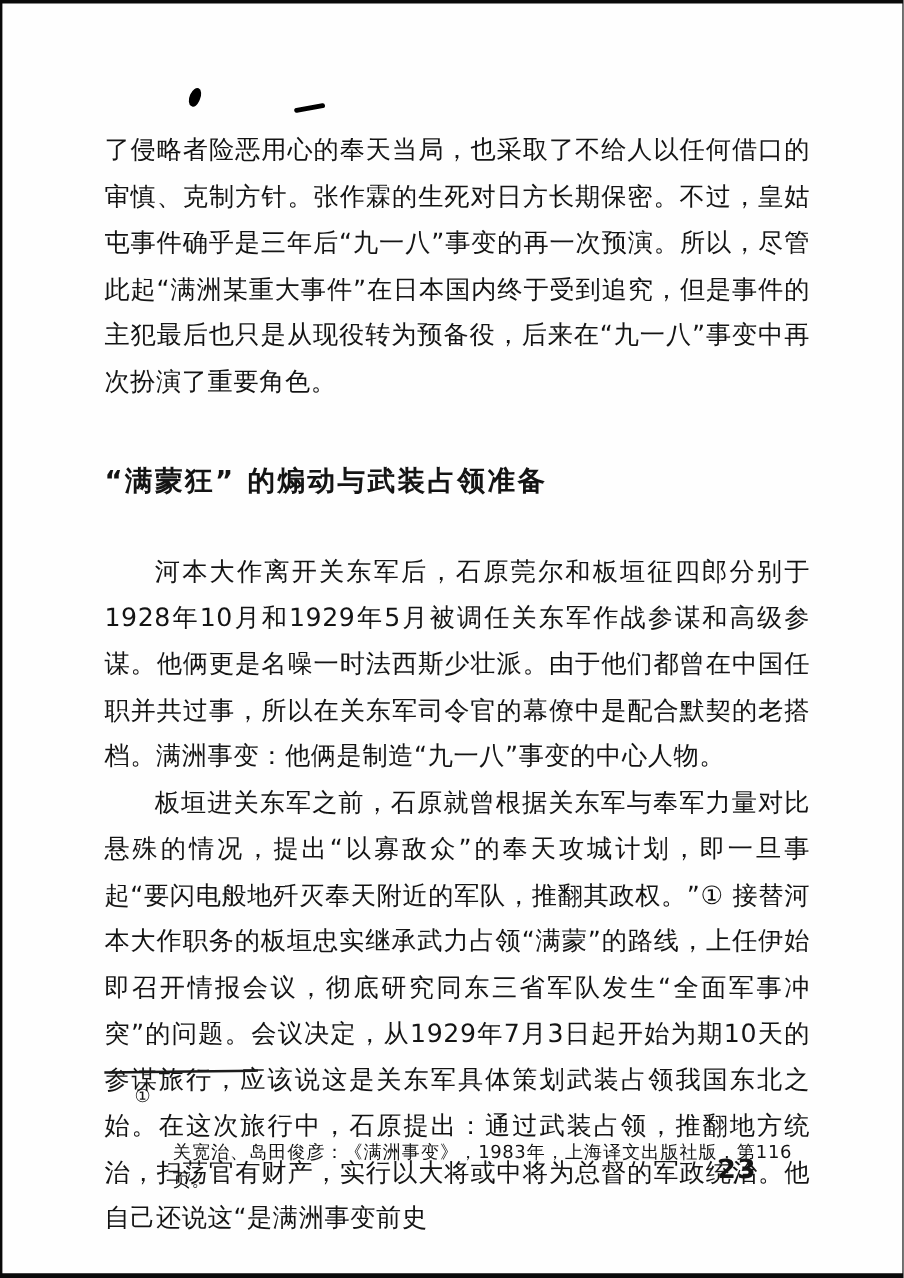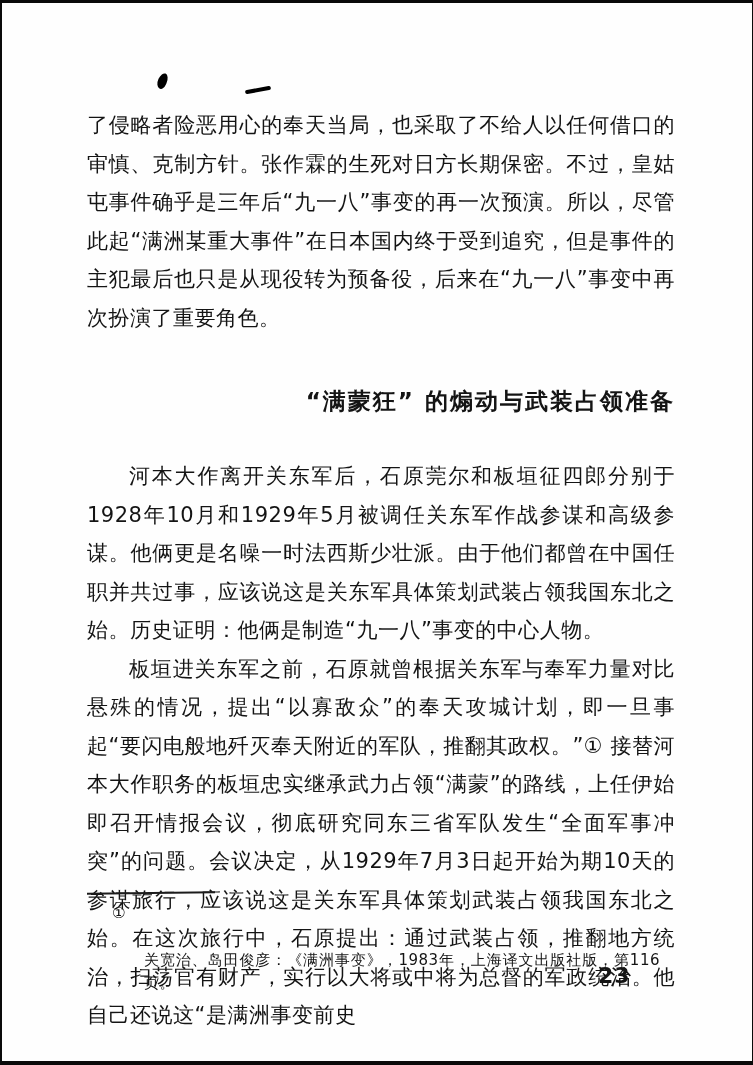--- a/index.html
+++ b/index.html
@@ -19,21 +19,21 @@
     position:absolute;
     left:85px;top:103px;width:588px;
     text-align:justify;
     font-size:21px;
     line-height:38.5px;
     letter-spacing:0.5px;
   }
   .text-col p{margin:0;}
   .para-indent{text-indent:2em;}
   .section-heading{
-    text-align:right;
+    text-align:left;
     font-weight:bold;
     font-size:23px;
     letter-spacing:2px;
     margin:49px 0 41px 0;
     line-height:30px;
   }
   .fn-rule{
     position:absolute;
     left:85px;top:889px;
     width:128px;height:2px;
@@ -82,21 +82,21 @@
 <div class="page">
 
   <div class="ink-blot"></div>
   <div class="ink-dash"></div>
 
   <div class="text-col">
     <p>了侵略者险恶用心的奉天当局，也采取了不给人以任何借口的审慎、克制方针。张作霖的生死对日方长期保密。不过，皇姑屯事件确乎是三年后“九一八”事变的再一次预演。所以，尽管此起“满洲某重大事件”在日本国内终于受到追究，但是事件的主犯最后也只是从现役转为预备役，后来在“九一八”事变中再次扮演了重要角色。</p>
 
     <h2 class="section-heading">“满蒙狂” 的煽动与武装占领准备</h2>
 
-    <p class="para-indent">河本大作离开关东军后，石原莞尔和板垣征四郎分别于1928年10月和1929年5月被调任关东军作战参谋和高级参谋。他俩更是名噪一时法西斯少壮派。由于他们都曾在中国任职并共过事，应该说这是关东军具体策划武装占领我国东北之始。历史证明：他俩是制造“九一八”事变的中心人物。</p>
+    <p class="para-indent">河本大作离开关东军后，石原莞尔和板垣征四郎分别于1928年10月和1929年5月被调任关东军作战参谋和高级参谋。他俩更是名噪一时法西斯少壮派。由于他们都曾在中国任职并共过事，所以在关东军司令官的幕僚中是配合默契的老搭档。满洲事变：他俩是制造“九一八”事变的中心人物。</p>
 
     <p class="para-indent">板垣进关东军之前，石原就曾根据关东军与奉军力量对比悬殊的情况，提出“以寡敌众”的奉天攻城计划，即一旦事起“要闪电般地歼灭奉天附近的军队，推翻其政权。”① 接替河本大作职务的板垣忠实继承武力占领“满蒙”的路线，上任伊始即召开情报会议，彻底研究同东三省军队发生“全面军事冲突”的问题。会议决定，从1929年7月3日起开始为期10天的参谋旅行，应该说这是关东军具体策划武装占领我国东北之始。在这次旅行中，石原提出：通过武装占领，推翻地方统治，扫荡官有财产，实行以大将或中将为总督的军政统治。他自己还说这“是满洲事变前史</p>
   </div>
 
   <div class="fn-rule"></div>
 
   <div class="footnote">
     <span class="fn-marker">①</span>
     <span class="fn-text">关宽治、岛田俊彦：《满洲事变》，1983年，上海译文出版社版，第116页。</span>
   </div>

